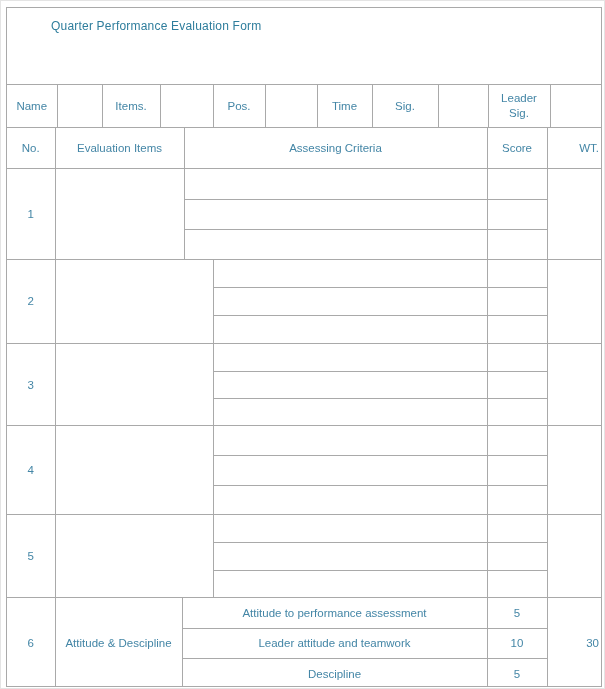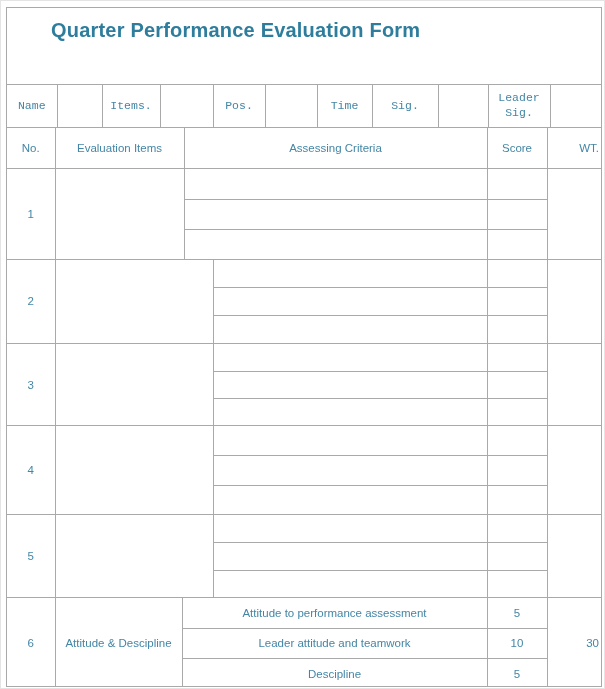--- a/index.html
+++ b/index.html
@@ -19,35 +19,35 @@
     border:1px solid #e4e4e4;
   }
   .form{
     position:absolute;left:5px;top:6px;width:596px;height:680px;
     border:1px solid var(--line);background:var(--bg);overflow:hidden;
   }
   .title-area{
     height:77px;border-bottom:1px solid var(--line);
   }
   .title-area h1{
-    font-size:20px;font-weight:bold;color:var(--accent);
+    font-size:12px;font-weight:normal;color:var(--accent);
     padding:11px 0 0 44px;letter-spacing:.2px;white-space:nowrap;
   }
   table{
     border-collapse:collapse;table-layout:fixed;width:100%;
   }
   td{
     border-right:1px solid var(--line);
     border-bottom:1px solid var(--line);
     text-align:center;vertical-align:middle;
     font-size:11.5px;line-height:1.25;color:var(--cell-text);
     overflow:hidden;padding:1px 2px;
   }
   td.nr{border-right:none;text-align:right;}
-  .info-table tr{height:42px;font-family:Liberation Mono, monospace;}
+  .info-table tr{height:42px;}
   .header-table tr{height:41px;}
   .b1 tr{height:30px;}
   .b2 tr{height:28px;}
   .b3 tr{height:27.33px;}
   .b4 tr{height:29.33px;}
   .b5 tr{height:27.67px;}
   .b6 tr{height:30px;}
   .b6 tr:last-child td{border-bottom:none;margin-left:35px;}
 </style>
 </head>

